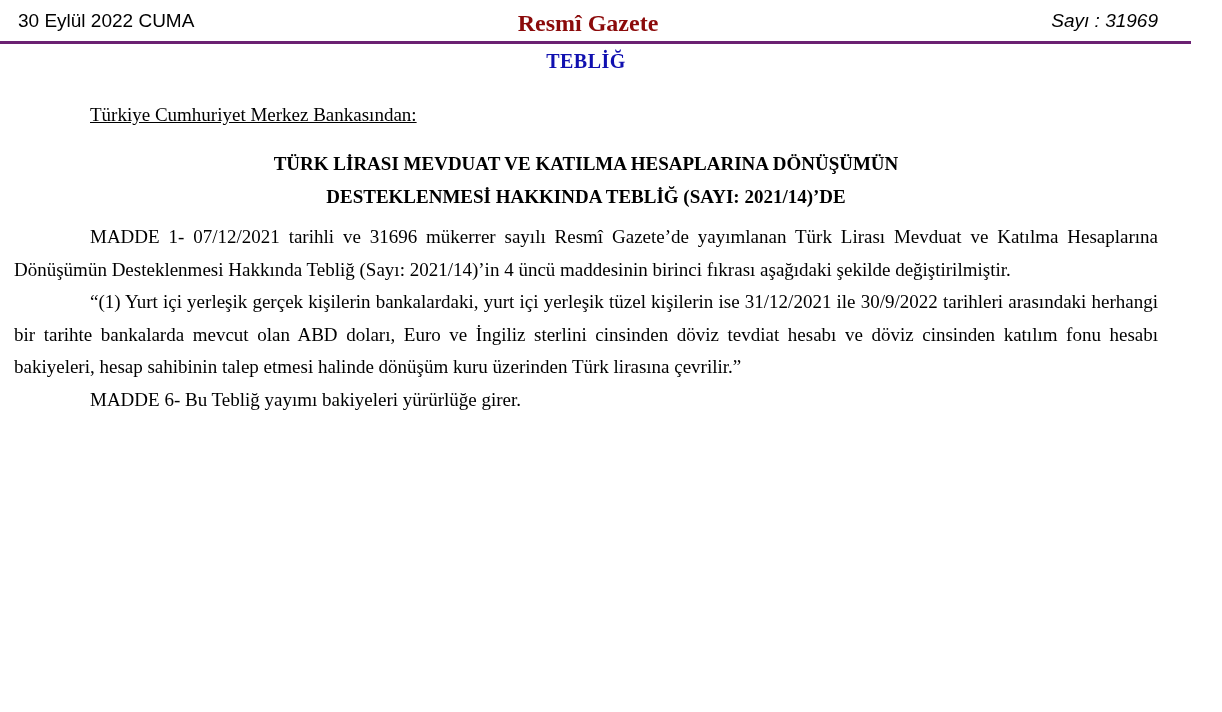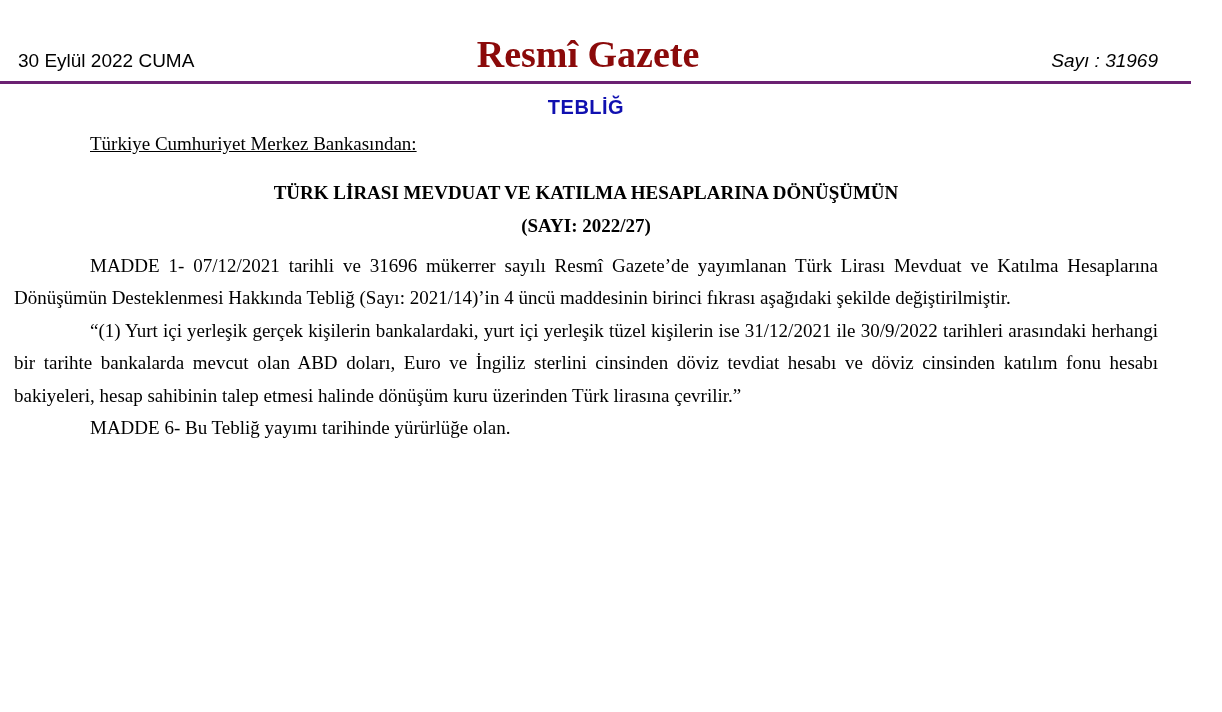--- a/index.html
+++ b/index.html
@@ -31,55 +31,54 @@
     justify-self: start;
     font-family: "Liberation Sans", sans-serif;
     font-size: 19px;
     padding-bottom: 4px;
     white-space: nowrap;
   }
   .hdr-masthead {
     justify-self: center;
     font-family: "Liberation Serif", serif;
     font-weight: bold;
-    font-size: 38px;
+    font-size: 24px;
     color: var(--masthead);
     white-space: nowrap;
     line-height: 1.1;
-    margin-top: 24px;
   }
   .hdr-issue {
     justify-self: end;
     font-family: "Liberation Sans", sans-serif;
     font-size: 19px;
     padding-bottom: 4px;
     white-space: nowrap;
     font-style: italic;
   }
   .header-rule {
     width: 1191px;
     height: 3px;
     background: var(--rule);
   }
 
   
   .content {
     margin: 0 64px 0 14px; 
   }
   .section-heading {
-    margin-top: 12px;
+    margin-top: 6px;
     text-align: center;
-    font-family: Liberation Sans, sans-serif;
+    font-family: Liberation Serif, serif;
     font-weight: bold;
     font-size: 20px;
     letter-spacing: 0.5px;
     color: var(--heading);
   }
   .issuer {
-    margin-top: 12px;
+    margin-top: 29px;
     font-size: 19px;
     text-indent: 76px;
     line-height: 26px;
   }
   .issuer span { text-decoration: underline; }
 
   .notice-title {
     margin-top: 13px;
   }
   .notice-title div {
@@ -112,23 +111,23 @@
   <div class="header-rule"></div>
 
   <div class="content">
 
     <div class="section-heading">TEBLİĞ</div>
 
     <p class="issuer"><span>Türkiye Cumhuriyet Merkez Bankasından:</span></p>
 
     <div class="notice-title">
       <div>TÜRK LİRASI MEVDUAT VE KATILMA HESAPLARINA DÖNÜŞÜMÜN</div>
-      <div>(SAYI: 2022/27)</div>
+      <div>DESTEKLENMESİ HAKKINDA TEBLİĞ (SAYI: 2021/14)’DE</div>
     </div>
 
     <div class="articles">
       <p><b>MADDE 1-</b><span> 07/12/2021 tarihli ve 31696 mükerrer sayılı Resmî Gazete’de yayımlanan Türk Lirası Mevduat ve Katılma Hesaplarına Dönüşümün Desteklenmesi Hakkında Tebliğ (Sayı: 2021/14)’in 4 üncü maddesinin birinci fıkrası aşağıdaki şekilde değiştirilmiştir.</span></p>
       <p><b></b><span>“(1) Yurt içi yerleşik gerçek kişilerin bankalardaki, yurt içi yerleşik tüzel kişilerin ise 31/12/2021 ile 30/9/2022 tarihleri arasındaki herhangi bir tarihte bankalarda mevcut olan ABD doları, Euro ve İngiliz sterlini cinsinden döviz tevdiat hesabı ve döviz cinsinden katılım fonu hesabı bakiyeleri, hesap sahibinin talep etmesi halinde dönüşüm kuru üzerinden Türk lirasına çevrilir.”</span></p>
-      <p><b>MADDE 6-</b><span> Bu Tebliğ yayımı tarihinde yürürlüğe olan.</span></p>
+      <p><b>MADDE 6-</b><span> Bu Tebliğ yayımı bakiyeleri yürürlüğe girer.</span></p>
     </div>
 
   </div>
 </div>
 
 </body></html>

